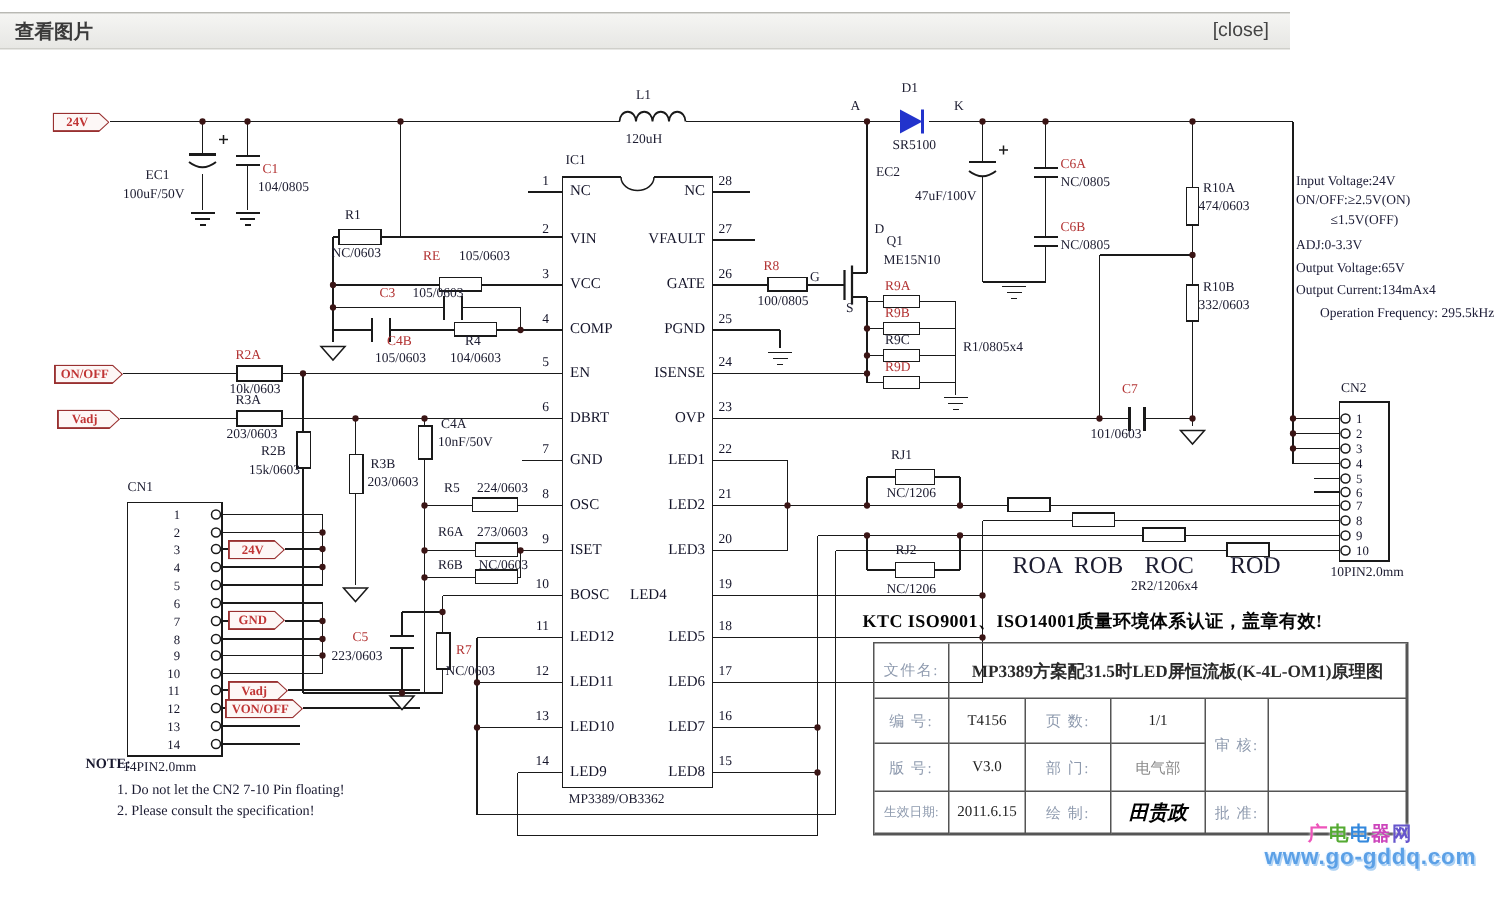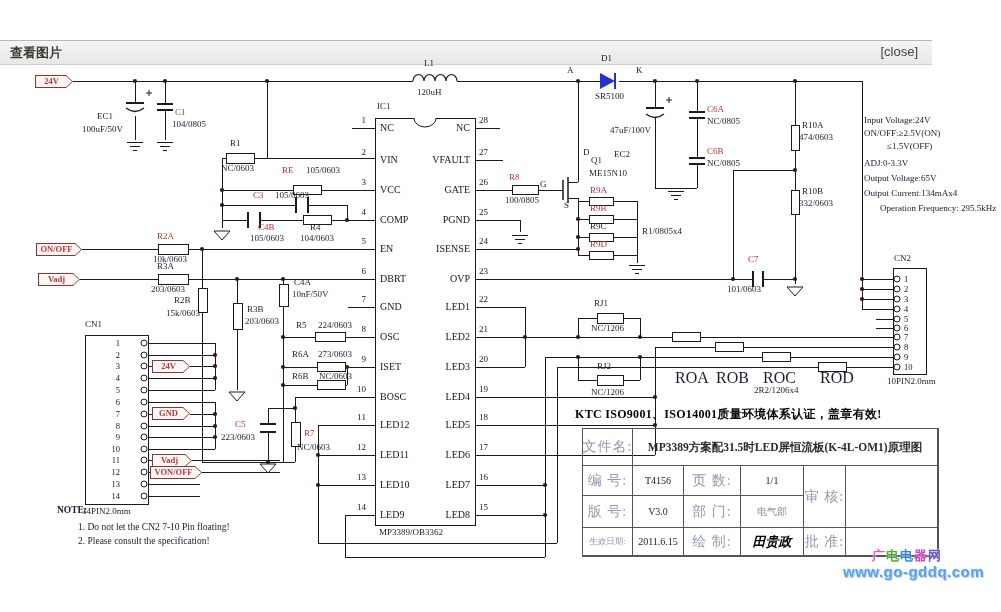--- a/index.html
+++ b/index.html
@@ -1,21 +1,21 @@
 <!DOCTYPE html>
 <html><head>
 <meta charset="utf-8">
 <style>
   html,body{margin:0;padding:0;background:#fff;}
   #page{position:relative;width:1001px;height:612px;background:#fff;overflow:hidden;
         font-family:"Liberation Serif","DejaVu Serif",serif;}
   
-  #topbar{position:absolute;left:0;top:8px;width:932px;height:23px;
+  #topbar{position:absolute;left:0;top:8px;width:860px;height:23px;
           background:linear-gradient(#f5f5f3,#e7e7e4);
-          border-top:1px solid #b9b9b4;border-bottom:1px solid #cfcfca;margin-top:32px;}
+          border-top:1px solid #b9b9b4;border-bottom:1px solid #cfcfca;}
   #topbar .title{position:absolute;left:10px;top:3px;font-family:"Liberation Sans",sans-serif;
           font-size:13px;font-weight:bold;color:#3a3a3a;}
   #topbar .close{position:absolute;right:14px;top:3px;font-family:"Liberation Sans",sans-serif;
           font-size:13px;color:#444;text-decoration:none;cursor:pointer;}
   
   #schem{position:absolute;left:0;top:31px;width:849px;height:581px;}
   #schem svg{position:absolute;left:0;top:0;}
   .lbl{position:absolute;font-size:9px;color:#1c1c30;white-space:nowrap;line-height:1;}
   .lbl.red{color:#b33434;}
   .lbl.big{font-size:16px;}
@@ -30,21 +30,21 @@
   .pent .pt{position:absolute;left:0;top:2px;width:calc(100% - 5px);text-align:center;
         font-size:8.5px;font-weight:bold;color:#c03535;line-height:1;}
   .info{position:absolute;font-size:9px;color:#20203a;white-space:nowrap;line-height:1;}
   .note{position:absolute;font-size:9.5px;color:#1a1a30;white-space:nowrap;line-height:1;}
   
   #cert{position:absolute;left:575px;top:406px;font-size:12px;font-weight:bold;color:#050505;
         letter-spacing:.3px;white-space:nowrap;}
   #tblock{position:absolute;left:582px;top:428px;width:355px;height:127px;border:1px solid #555;}
   .cell{position:absolute;border-right:1px solid #555;border-bottom:1px solid #555;
         display:flex;align-items:center;justify-content:center;overflow:visible;white-space:nowrap;}
-  .cell.tl{font-size:14px;color:#8e9aae;letter-spacing:1px;}
+  .cell.tl{font-size:10px;color:#8e9aae;letter-spacing:1px;}
   .cell.tv{font-size:10px;color:#222;}
   .cell.bigtitle{font-size:11.5px;font-weight:bold;color:#2a2a2a;}
   .cell.gray{color:#8a8a8a;}
   .cell.hand{font-size:13px;font-weight:bold;font-style:italic;color:#000;}
   .cell.small{font-size:8.5px;letter-spacing:0;}
   
   #wm1{position:absolute;left:872px;top:547px;font-family:"Liberation Sans",sans-serif;
        font-size:13px;font-weight:bold;letter-spacing:1px;white-space:nowrap;}
   #wm2{position:absolute;left:843px;top:563px;font-family:"Liberation Sans",sans-serif;
        font-size:15px;font-weight:bold;color:#5ba0e6;letter-spacing:.5px;white-space:nowrap;
@@ -253,21 +253,21 @@
         <div class="lbl" style="left: 540px; top: 149px;">G</div>
         <div class="lbl" style="left: 591px; top: 125px;">Q1</div>
         <div class="lbl" style="left: 589px; top: 138px;">ME15N10</div>
         <div class="lbl" style="left: 583px; top: 117px;">D</div>
         <div class="lbl" style="left: 564px; top: 170px;">S</div>
         <div class="lbl red" style="left: 590px; top: 155px;">R9A</div>
         <div class="lbl red" style="left: 590px; top: 173px;">R9B</div>
         <div class="lbl" style="left: 590px; top: 191px;">R9C</div>
         <div class="lbl red" style="left: 590px; top: 209px;">R9D</div>
         <div class="lbl" style="left: 642px; top: 196px;">R1/0805x4</div>
-        <div class="lbl" style="left: 614px; top: 79px; margin-top: 40px;">EC2</div>
+        <div class="lbl" style="left: 584px; top: 79px;">EC2</div>
         <div class="lbl" style="left: 610px; top: 95px;">47uF/100V</div>
         <div class="lbl red" style="left: 707px; top: 74px;">C6A</div>
         <div class="lbl" style="left: 707px; top: 86px;">NC/0805</div>
         <div class="lbl red" style="left: 707px; top: 116px;">C6B</div>
         <div class="lbl" style="left: 707px; top: 128px;">NC/0805</div>
         <div class="lbl" style="left: 802px; top: 90px;">R10A</div>
         <div class="lbl" style="left: 799px; top: 102px;">474/0603</div>
         <div class="lbl" style="left: 802px; top: 156px;">R10B</div>
         <div class="lbl" style="left: 799px; top: 168px;">332/0603</div>
         <div class="lbl red" style="left: 748px; top: 224px;">C7</div>
@@ -349,21 +349,21 @@
         <div class="pinname" style="left: 380px; top: 301px;">OSC</div>
         <div class="pinnum" style="left: 346px; top: 294px; width: 20px; text-align: right;">8</div>
         <div class="pinname" style="left: 420px; top: 301px; width: 50px; text-align: right;">LED2</div>
         <div class="pinnum" style="left: 479px; top: 294px;">21</div>
         <div class="pinname" style="left: 380px; top: 331px;">ISET</div>
         <div class="pinnum" style="left: 346px; top: 324px; width: 20px; text-align: right;">9</div>
         <div class="pinname" style="left: 420px; top: 331px; width: 50px; text-align: right;">LED3</div>
         <div class="pinnum" style="left: 479px; top: 324px;">20</div>
         <div class="pinname" style="left: 380px; top: 361px;">BOSC</div>
         <div class="pinnum" style="left: 346px; top: 354px; width: 20px; text-align: right;">10</div>
-        <div class="pinname" style="left: 420px; top: 361px; width: 50px; text-align: right;">LED4</div>
+        <div class="pinname" style="left: 420px; top: 361px; width: 50px; ">LED4</div>
         <div class="pinnum" style="left: 479px; top: 354px;">19</div>
         <div class="pinname" style="left: 380px; top: 389px;">LED12</div>
         <div class="pinnum" style="left: 346px; top: 382px; width: 20px; text-align: right;">11</div>
         <div class="pinname" style="left: 420px; top: 389px; width: 50px; text-align: right;">LED5</div>
         <div class="pinnum" style="left: 479px; top: 382px;">18</div>
         <div class="pinname" style="left: 380px; top: 419px;">LED11</div>
         <div class="pinnum" style="left: 346px; top: 412px; width: 20px; text-align: right;">12</div>
         <div class="pinname" style="left: 420px; top: 419px; width: 50px; text-align: right;">LED6</div>
         <div class="pinnum" style="left: 479px; top: 412px;">17</div>
         <div class="pinname" style="left: 380px; top: 449px;">LED10</div>

